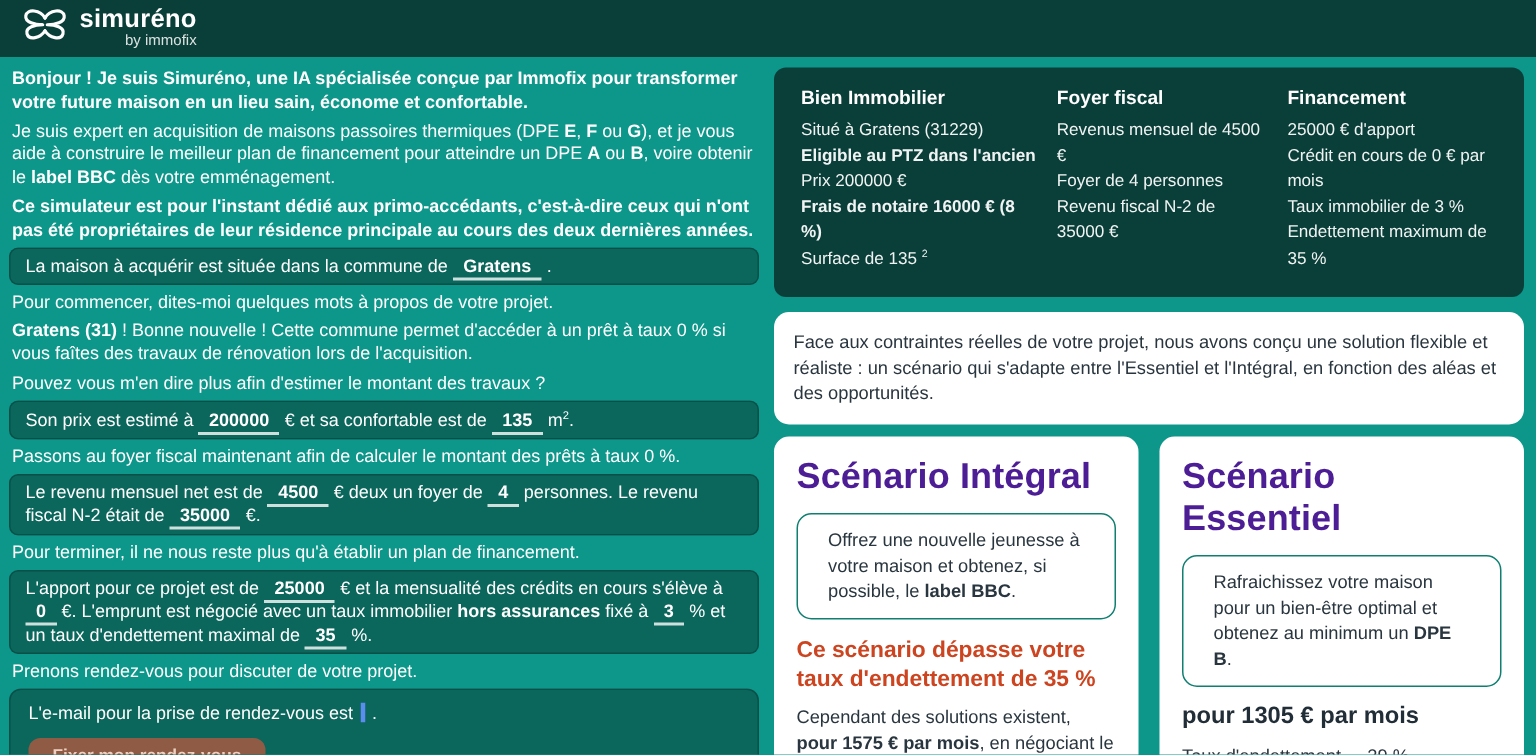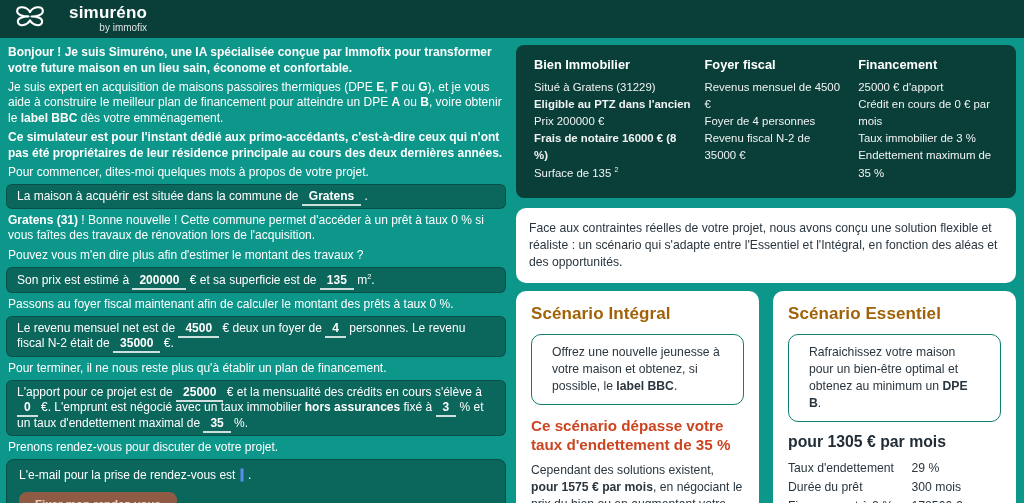--- a/index.html
+++ b/index.html
@@ -21,21 +21,21 @@
     width:1024px;height:503px;overflow:hidden;
     background:var(--c-page);
     font-family:"Liberation Sans", sans-serif;
     -webkit-font-smoothing:antialiased;
   }
   
   .header{
     height:38px;background:var(--c-dark);
     display:flex;align-items:center;padding:0 14px;
   }
-  .brand{display:flex;align-items:flex-start;gap:23px;}
+  .brand{display:flex;align-items:flex-start;gap:7px;}
   .brand-txt{display:flex;flex-direction:column;line-height:1;}
   .brand-name{color:#fff;font-weight:700;font-size:17px;letter-spacing:.2px;}
   .brand-sub{color:rgba(255,255,255,.85);font-size:10px;align-self:flex-end;margin-top:2px;}
   
   .main{display:flex;gap:10px;padding:7px 8px 0 6px;}
   .chat-col{width:500px;flex:none;}
   .right-col{flex:1;min-width:0;}
   
   .msg{
     color:#fff;font-size:12px;line-height:1.3;
@@ -78,21 +78,21 @@
   .sum-line{color:rgba(255,255,255,.94);font-size:11.4px;line-height:1.5;}
   .notice{
     background:#fff;border-radius:10px;margin-top:10px;
     padding:12px 13px;color:var(--c-card-text);font-size:12.2px;line-height:1.4;
   }
   .cards-row{display:flex;gap:14px;margin-top:8px;align-items:flex-start;}
   .scenario-card{
     background:#fff;border-radius:10px;flex:1;
     padding:13px 15px 14px 15px;color:var(--c-card-text);
   }
-  .sc-title{font-size:17px;font-weight:800;color:#a16207;letter-spacing:.1px;}
+  .sc-title{font-size:24px;font-weight:800;color:#4c1d95;letter-spacing:.1px;}
   .sc-desc{
     border:1.6px solid var(--c-teal-border);border-radius:10px;
     padding:9px 20px;margin-top:10px;font-size:12.2px;line-height:1.4;
   }
   .sc-warning{
     color:var(--c-red-text);font-weight:800;font-size:15.2px;line-height:1.25;
     margin-top:11px;
   }
   .sc-body{font-size:12.2px;line-height:1.4;margin-top:8px;}
   .sc-subtitle{font-size:15.8px;font-weight:800;color:#222E37;margin-top:11px;}
@@ -118,25 +118,25 @@
     </span>
   </div>
 </div>
 
 <div class="main">
 
   <div class="chat-col">
     <div class="msg bold"><span>Bonjour ! Je suis Simuréno, une IA spécialisée conçue par Immofix pour transformer votre future maison en un lieu sain, économe et confortable.</span></div>
     <div class="msg"><span>Je suis expert en acquisition de maisons passoires thermiques (DPE </span><span class="b">E</span><span>, </span><span class="b">F</span><span> ou </span><span class="b">G</span><span>), et je vous aide à construire le meilleur plan de financement pour atteindre un DPE </span><span class="b">A</span><span> ou </span><span class="b">B</span><span>, voire obtenir le </span><span class="b">label BBC</span><span> dès votre emménagement.</span></div>
     <div class="msg bold"><span>Ce simulateur est pour l'instant dédié aux primo-accédants, c'est-à-dire ceux qui n'ont pas été propriétaires de leur résidence principale au cours des deux dernières années.</span></div>
+    <div class="msg box"><span>La maison à acquérir est située dans la commune de </span><span class="inp">Gratens</span><span> .</span></div>
     <div class="msg"><span>Pour commencer, dites-moi quelques mots à propos de votre projet.</span></div>
-    <div class="msg box"><span>La maison à acquérir est située dans la commune de </span><span class="inp">Gratens</span><span> .</span></div>
     <div class="msg"><span class="b">Gratens (31)</span><span> ! Bonne nouvelle ! Cette commune permet d'accéder à un prêt à taux 0 % si vous faîtes des travaux de rénovation lors de l'acquisition.</span></div>
     <div class="msg"><span>Pouvez vous m'en dire plus afin d'estimer le montant des travaux ?</span></div>
-    <div class="msg box"><span>Son prix est estimé à </span><span class="inp">200000</span><span> € et sa superficie est de </span><span class="inp">135</span><span> m</span><sup>2</sup><span>.</span></div>
+    <div class="msg box"><span>Son prix est estimé à </span><span class="inp">200000</span><span> € et sa confortable est de </span><span class="inp">135</span><span> m</span><sup>2</sup><span>.</span></div>
     <div class="msg"><span>Passons au foyer fiscal maintenant afin de calculer le montant des prêts à taux 0 %.</span></div>
     <div class="msg box"><span>Le revenu mensuel net est de </span><span class="inp">4500</span><span> € deux un foyer de </span><span class="inp">4</span><span> personnes. Le revenu fiscal N-2 était de </span><span class="inp">35000</span><span> €.</span></div>
     <div class="msg"><span>Pour terminer, il ne nous reste plus qu'à établir un plan de financement.</span></div>
     <div class="msg box"><span>L'apport pour ce projet est de </span><span class="inp">25000</span><span> € et la mensualité des crédits en cours s'élève à </span><span class="inp">0</span><span> €. L'emprunt est négocié avec un taux immobilier </span><span class="b">hors assurances</span><span> fixé à </span><span class="inp">3</span><span> % et un taux d'endettement maximal de </span><span class="inp">35</span><span> %.</span></div>
     <div class="msg"><span>Prenons rendez-vous pour discuter de votre projet.</span></div>
 
     <div class="booking-box">
       <div class="booking-email"><span>L'e-mail pour la prise de rendez-vous est </span><span class="caret"></span><span> .</span></div>
       <button class="booking-btn">Fixer mon rendez-vous</button>
       

